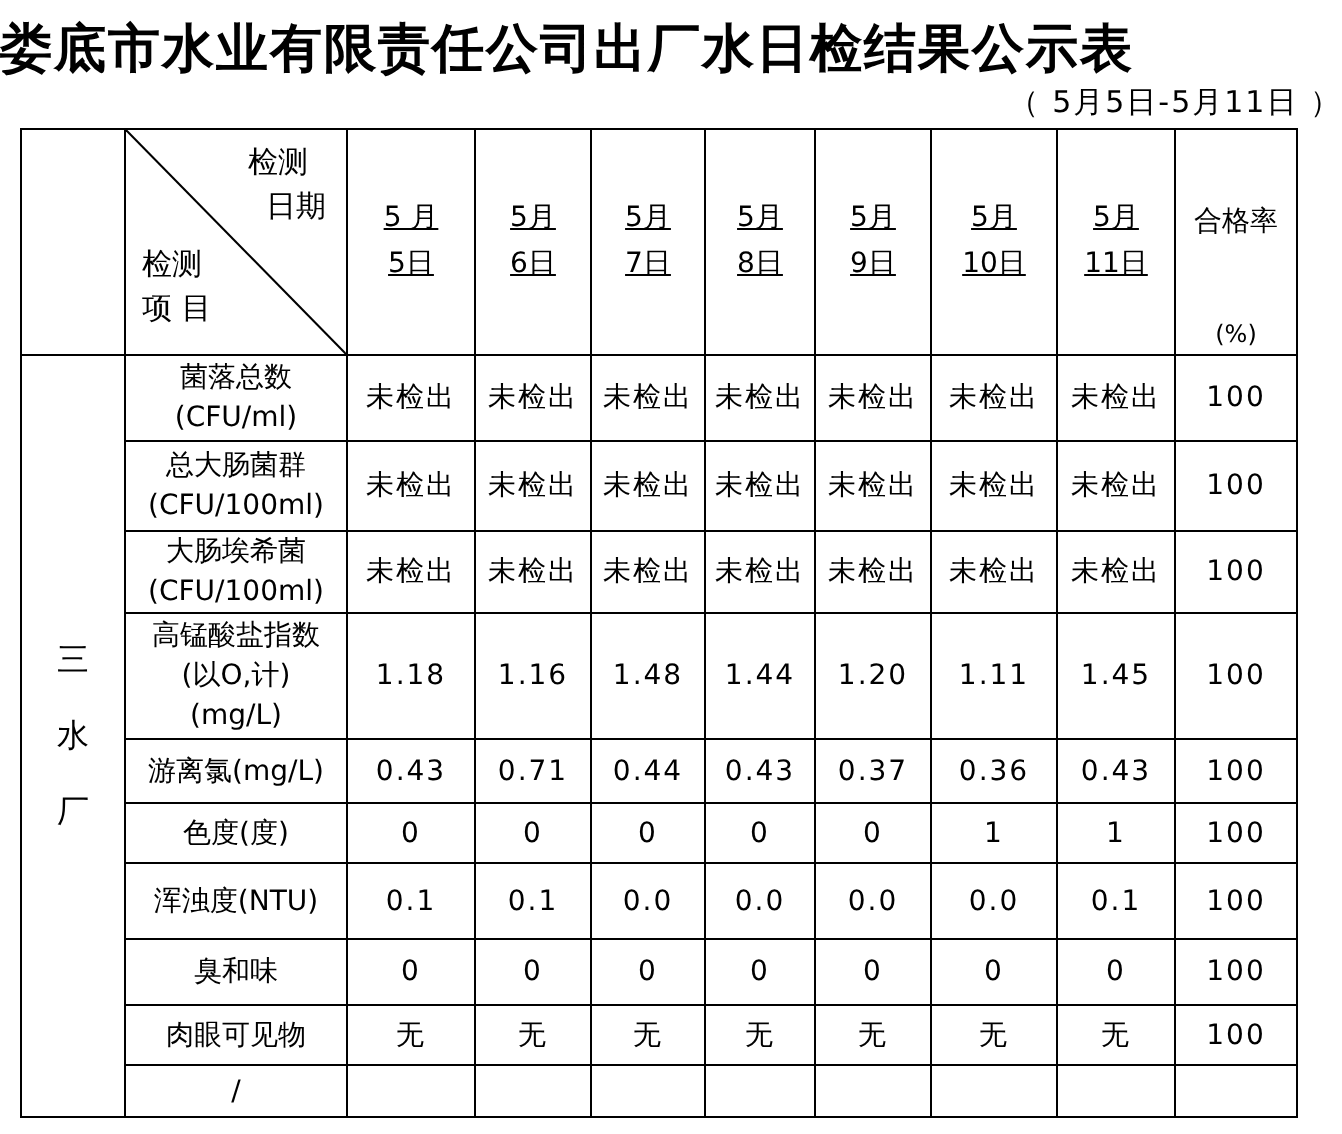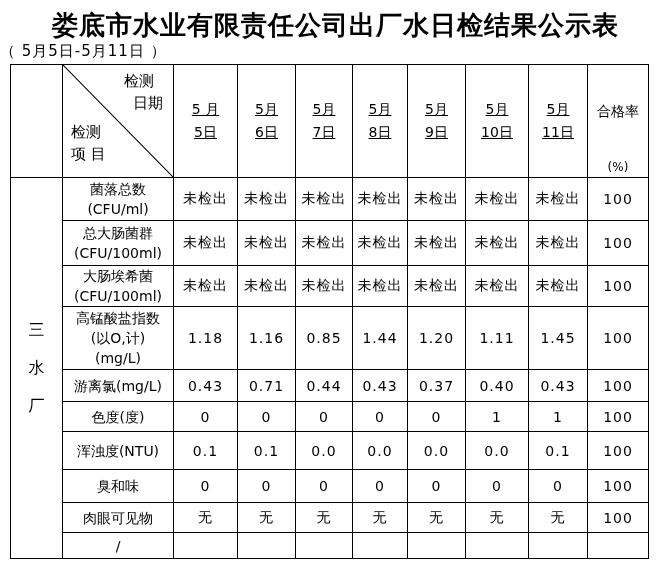--- a/index.html
+++ b/index.html
@@ -2,25 +2,25 @@
 <html><head>
 <meta charset="utf-8">
 <style>
   html,body{margin:0;padding:0;background:#fff;}
   body{
     width:671px;height:567px;overflow:hidden;
     font-family:"DejaVu Sans",sans-serif;color:#000;
     -webkit-font-smoothing:none;
   }
   .page-title{
-    margin-top:10px;text-align:center;
+    margin-top:10px;
     font-size:26px;font-weight:bold;letter-spacing:1px;line-height:30px;
   }
   .page-subtitle{
-    text-align:left;font-size:15px;line-height:20px;margin-top:1px;letter-spacing:1px;
+    text-align:right;font-size:15px;line-height:20px;margin-top:1px;letter-spacing:1px;
   }
   table.results{
     border-collapse:collapse;table-layout:fixed;
     margin-left:10px;margin-top:3px;width:638px;
   }
   table.results td{
     border:1px solid #000;padding:0;text-align:center;vertical-align:middle;
     font-size:14px;overflow:hidden;
   }
   
@@ -167,38 +167,38 @@
   </tr>
 
   <tr style="height:63px">
     <td class="name">
       <span>高锰酸盐指数</span>
       <span>(以O,计)</span>
       <span>(mg/L)</span>
     </td>
     <td class="val">1.18</td>
     <td class="val">1.16</td>
-    <td class="val">0.85</td>
+    <td class="val">1.48</td>
     <td class="val">1.44</td>
     <td class="val">1.20</td>
     <td class="val">1.11</td>
     <td class="val">1.45</td>
     <td class="val">100</td>
   </tr>
 
   <tr style="height:32px">
     <td class="name">
       <span>游离氯(mg/L)</span>
     </td>
     <td class="val">0.43</td>
     <td class="val">0.71</td>
     <td class="val">0.44</td>
     <td class="val">0.43</td>
     <td class="val">0.37</td>
-    <td class="val">0.40</td>
+    <td class="val">0.36</td>
     <td class="val">0.43</td>
     <td class="val">100</td>
   </tr>
 
   <tr style="height:30px">
     <td class="name">
       <span>色度(度)</span>
     </td>
     <td class="val">0</td>
     <td class="val">0</td>

